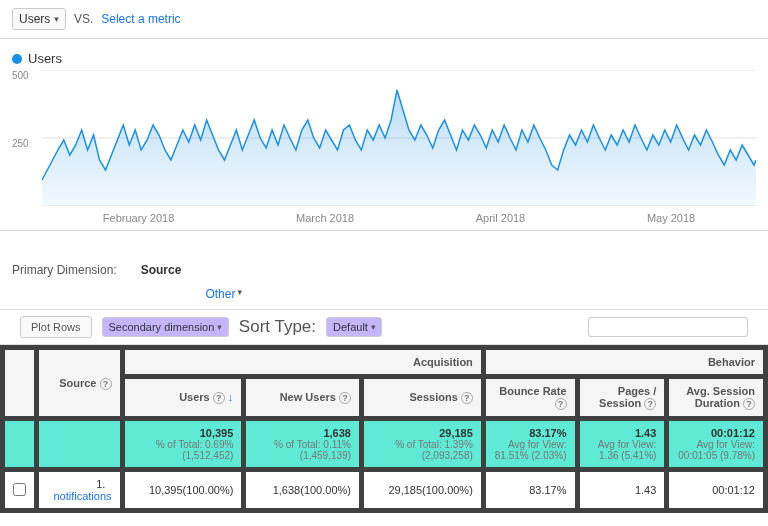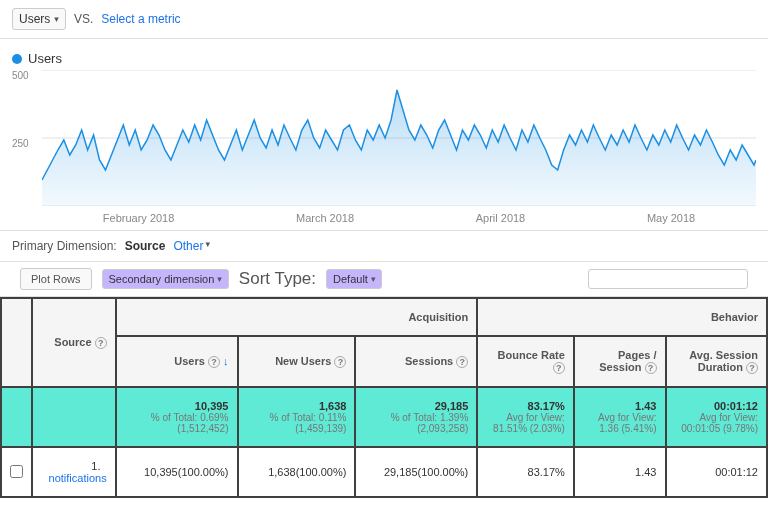--- a/index.html
+++ b/index.html
@@ -91,31 +91,32 @@
       align-items: center;
       font-size: 11px;
       color: #888;
     }
 
     
     .primary-dim {
       padding: 8px 12px;
       display: flex;
       align-items: center;
-      gap: 8px;
+      gap: 24px;
       font-size: 12px;
       color: #555;
       border-top: 1px solid #e0e0e0;
     }
     .primary-dim-label { font-weight: 600; color: #333; }
     .dim-link {
       color: #1a73e8;
       display: flex;
       gap: 2px;
       cursor: pointer;
+      margin-top: 48px;
     }
 
     
     .table-controls {
       padding: 6px 20px;
       display: flex;
       align-items: center;
       gap: 10px;
       border-top: 1px solid #e0e0e0;
       border-bottom: 1px solid #e0e0e0;
@@ -150,22 +151,22 @@
       width: 160px;
     }
 
     
     .data-table {
       width: 100%;
       border-collapse: collapse;
       font-size: 11px;
     }
     .data-table th, .data-table td {
-      border: 2px solid #404040;
-      padding: 12px 8px;
+      border: 5px solid #404040;
+      padding: 6px 8px;
       text-align: right;
       vertical-align: middle;
     }
     .data-table th {
       background: #f5f5f5;
       font-weight: 600;
       color: #555;
       font-size: 11px;
     }
     .th-group {

